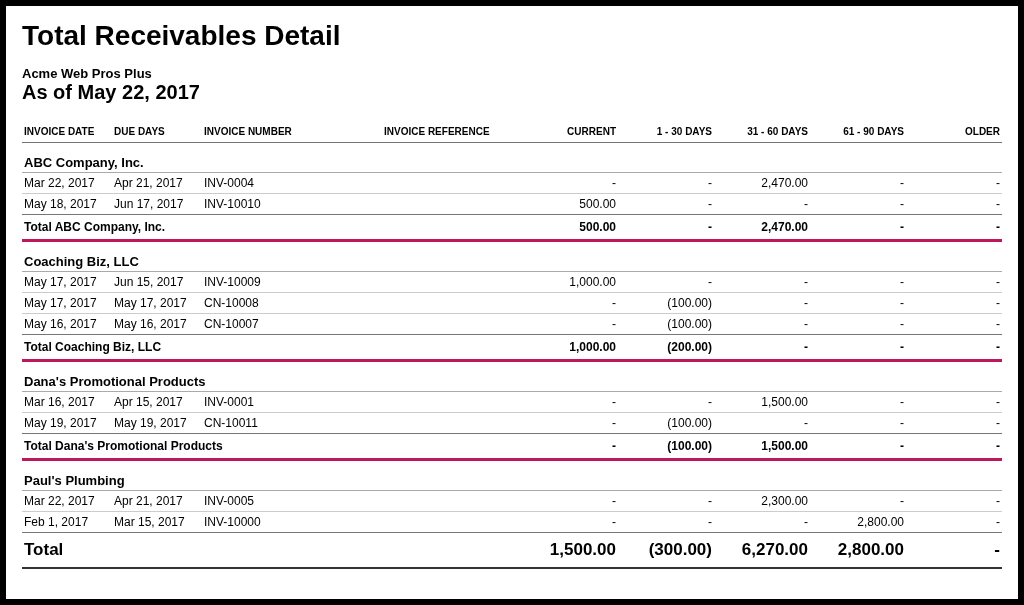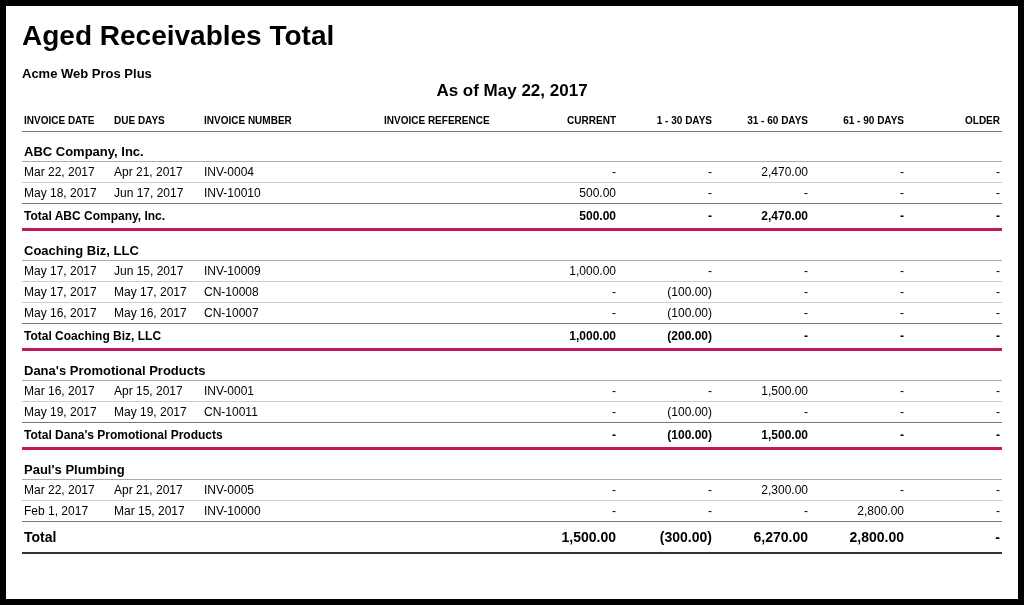--- a/index.html
+++ b/index.html
@@ -8,21 +8,21 @@
       height: 605px;
       font-family: -apple-system, "Segoe UI", Helvetica, Arial, sans-serif;
       background: #fff;
       border: 6px solid #000;
       padding: 14px 16px;
       color: #000;
       font-size: 12px;
     }
     h1 { font-size: 28px; font-weight: 700; margin-bottom: 14px; }
     .company { font-size: 13px; font-weight: 700; }
-    .asof { font-size: 17px; font-weight: 700; margin-bottom: 12px; text-align: center; }
+    .asof { font-size: 20px; font-weight: 700; margin-bottom: 20px; }
     table { width: 100%; border-collapse: collapse; }
     col.c-invdate { width: 90px; }
     col.c-duedate { width: 90px; }
     col.c-invnum  { width: 180px; }
     col.c-ref     { width: auto; }
     col.c-num     { width: 96px; }
     thead th {
       text-align: left;
       font-weight: 700;
       font-size: 10px;
@@ -51,31 +51,31 @@
     tr.total td {
       font-weight: 700;
       font-size: 12px;
       padding: 5px 2px;
       border-bottom: 3px solid #be185d;
     }
     tr.total td.num { text-align: right; }
     tr.last-data td { border-bottom: 1px solid #777; }
     tr.grandtotal td {
       font-weight: 700;
-      font-size: 14px;
+      font-size: 17px;
       padding: 7px 2px;
       border-top: 1px solid #333;
       border-bottom: 2px solid #333;
     }
     tr.grandtotal td.num { text-align: right; }
   </style>
 </head>
 <body>
 
-<h1>Aged Receivables Total</h1>
+<h1>Total Receivables Detail</h1>
 <div class="company">Acme Web Pros Plus</div>
 <div class="asof">As of May 22, 2017</div>
 
 <table>
   <colgroup>
     <col class="c-invdate">
       <col class="c-duedate">
       <col class="c-invnum">
       <col class="c-ref">
     <col class="c-num">

